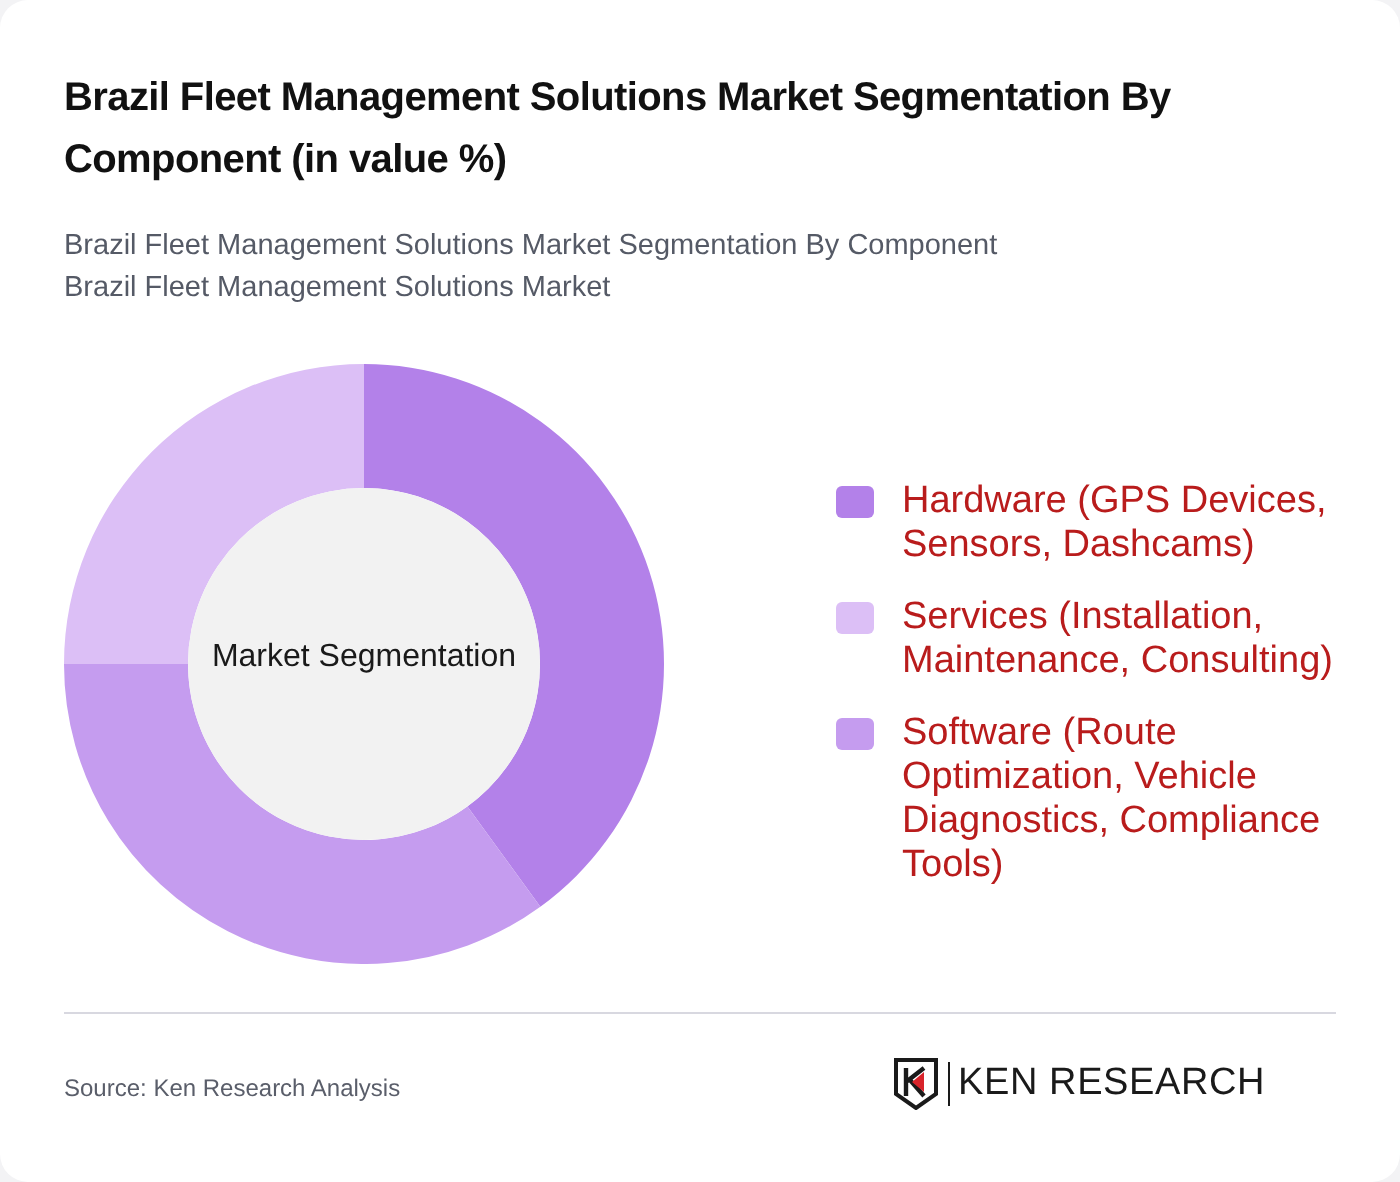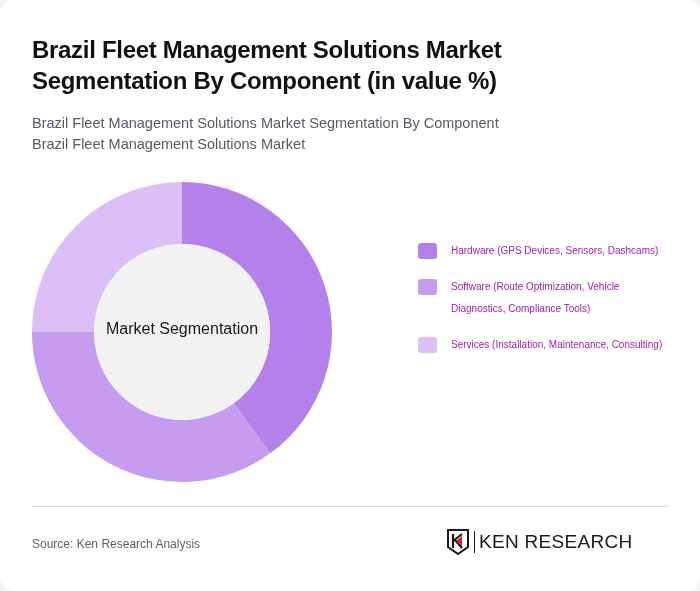--- a/index.html
+++ b/index.html
@@ -1,25 +1,25 @@
 <!DOCTYPE html>
 <html><head>
 <meta charset="utf-8">
 <style>
   html, body { margin:0; padding:0; background:#f3f3f5; }
   body { width:700px; height:591px; position:relative; overflow:hidden; font-family:"Liberation Sans", sans-serif; }
   .card { position:absolute; left:0; top:0; width:700px; height:591px; background:#ffffff; border-radius:14px; }
-  .title { position:absolute; left:32px; top:34px; width:560px; font-size:24px; font-weight:bold; line-height:31px; color:#111111; letter-spacing:-0.3px; }
+  .title { position:absolute; left:32px; top:34px; width:560px; font-size:20px; font-weight:bold; line-height:31px; color:#111111; letter-spacing:-0.3px; }
   .subtitle { position:absolute; left:32px; top:113px; font-size:14.5px; line-height:21px; color:#555a66; }
   .chart { position:absolute; left:32px; top:182px; width:300px; height:300px; }
   .center-label { position:absolute; left:32px; top:320px; width:300px; text-align:center; font-size:16px; color:#1a1a1a; }
   .legend { position:absolute; left:418px; top:240px; width:270px; }
   .legend-item { display:flex; align-items:flex-start; margin-bottom:14px; }
   .swatch { width:19px; height:16px; border-radius:3px; margin-top:3px; margin-right:14px; flex-shrink:0; }
-  .legend-text { font-size:10px; line-height:22px; color:#a21caf; width:220px; }
+  .legend-text { font-size:19px; line-height:22px; color:#b91c1c; width:220px; }
   .divider { position:absolute; left:32px; top:506px; width:636px; height:1px; background:#d8d8e0; }
   .source { position:absolute; left:32px; top:537px; font-size:12px; color:#5a5e6a; }
   .logo { position:absolute; left:447px; top:529px; display:flex; align-items:center; }
   .logo-text { font-size:19px; color:#1a1a1a; letter-spacing:0.3px; margin-left:4px; }
 </style>
 </head>
 <body>
 
 <div class="card">
   <div class="title">Brazil Fleet Management Solutions Market Segmentation By Component (in value %)</div>
@@ -35,26 +35,26 @@
       <circle cx="150" cy="150" r="88" fill="#f2f2f2"></circle>
     </svg>
   <div class="center-label">Market Segmentation</div>
 
   <div class="legend" id="legend">
       <div class="legend-item">
         <span class="swatch" style="background: rgb(179, 129, 233);"></span>
         <span class="legend-text">Hardware (GPS Devices, Sensors, Dashcams)</span>
       </div>
       <div class="legend-item">
+        <span class="swatch" style="background: rgb(220, 191, 246);"></span>
+        <span class="legend-text">Services (Installation, Maintenance, Consulting)</span>
+      </div>
+      <div class="legend-item">
         <span class="swatch" style="background: rgb(197, 156, 239);"></span>
         <span class="legend-text">Software (Route Optimization, Vehicle Diagnostics, Compliance Tools)</span>
-      </div>
-      <div class="legend-item">
-        <span class="swatch" style="background: rgb(220, 191, 246);"></span>
-        <span class="legend-text">Services (Installation, Maintenance, Consulting)</span>
       </div>
     </div>
 
   <div class="divider"></div>
   <div class="source">Source: Ken Research Analysis</div>
 
   <div class="logo">
     <svg width="22" height="26" viewBox="0 0 22 26">
       <path d="M1 1 H21 V18 L11 25 L1 18 Z" fill="none" stroke="#1a1a1a" stroke-width="2"></path>
       <path d="M6 5 V19 M6 12 L15 5 M8 11 L15 19" stroke="#1a1a1a" stroke-width="2.2" fill="none"></path>

